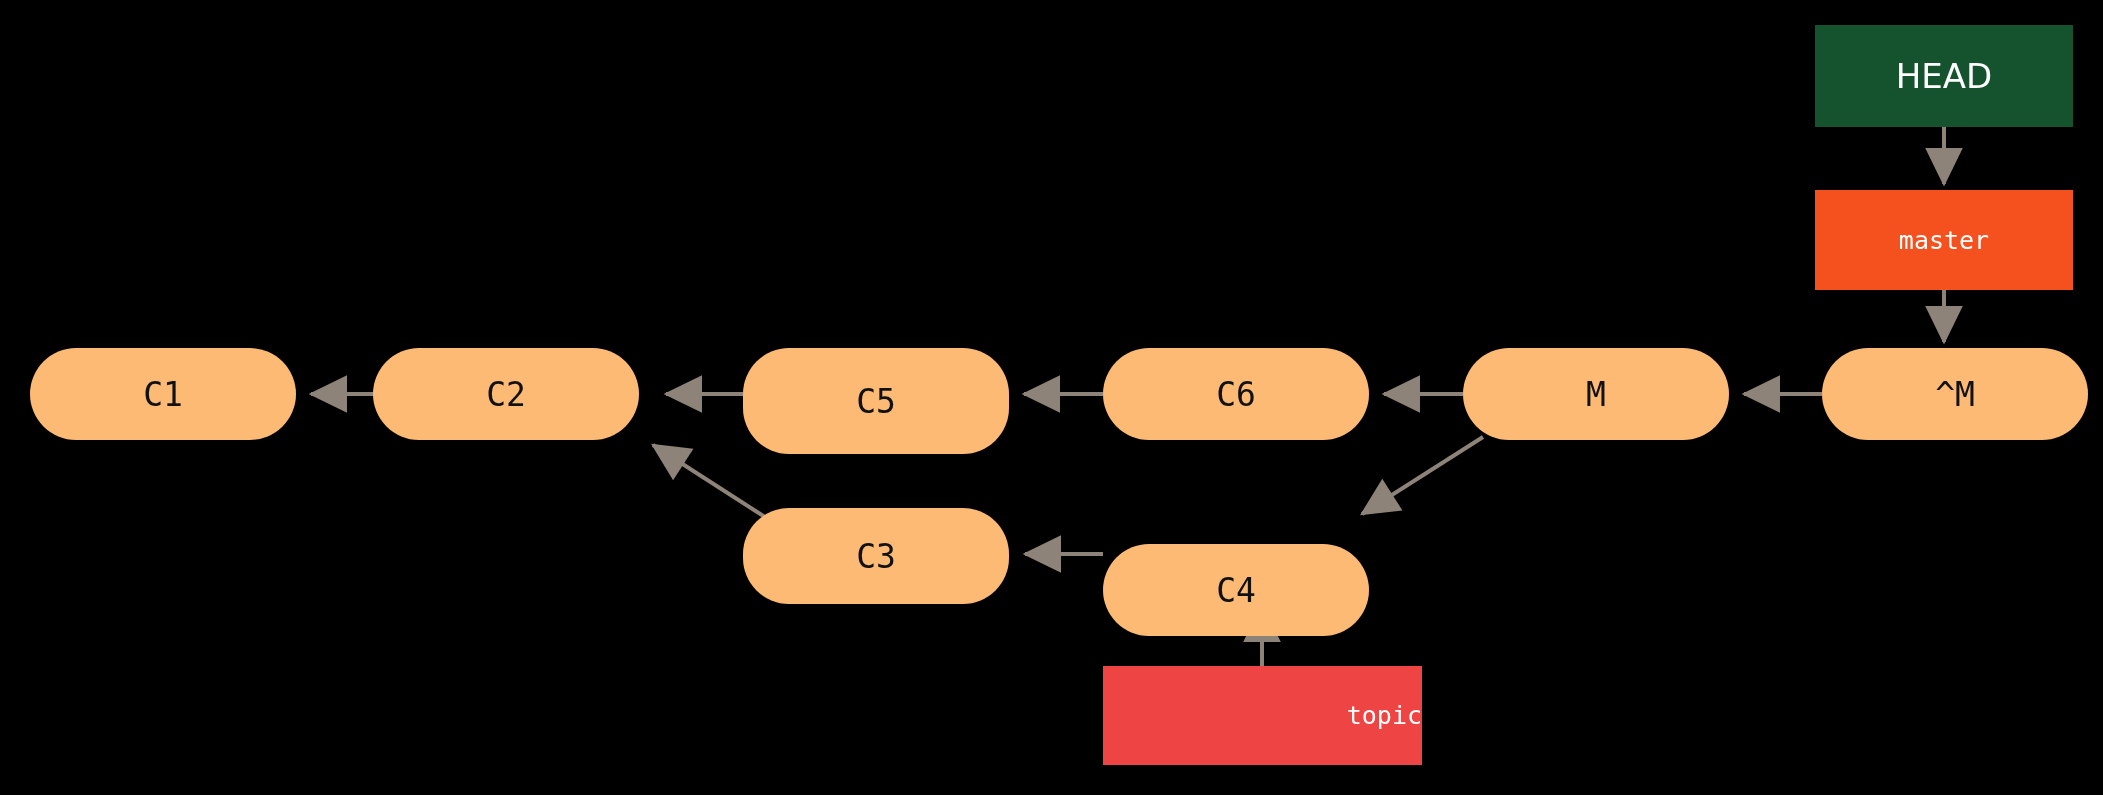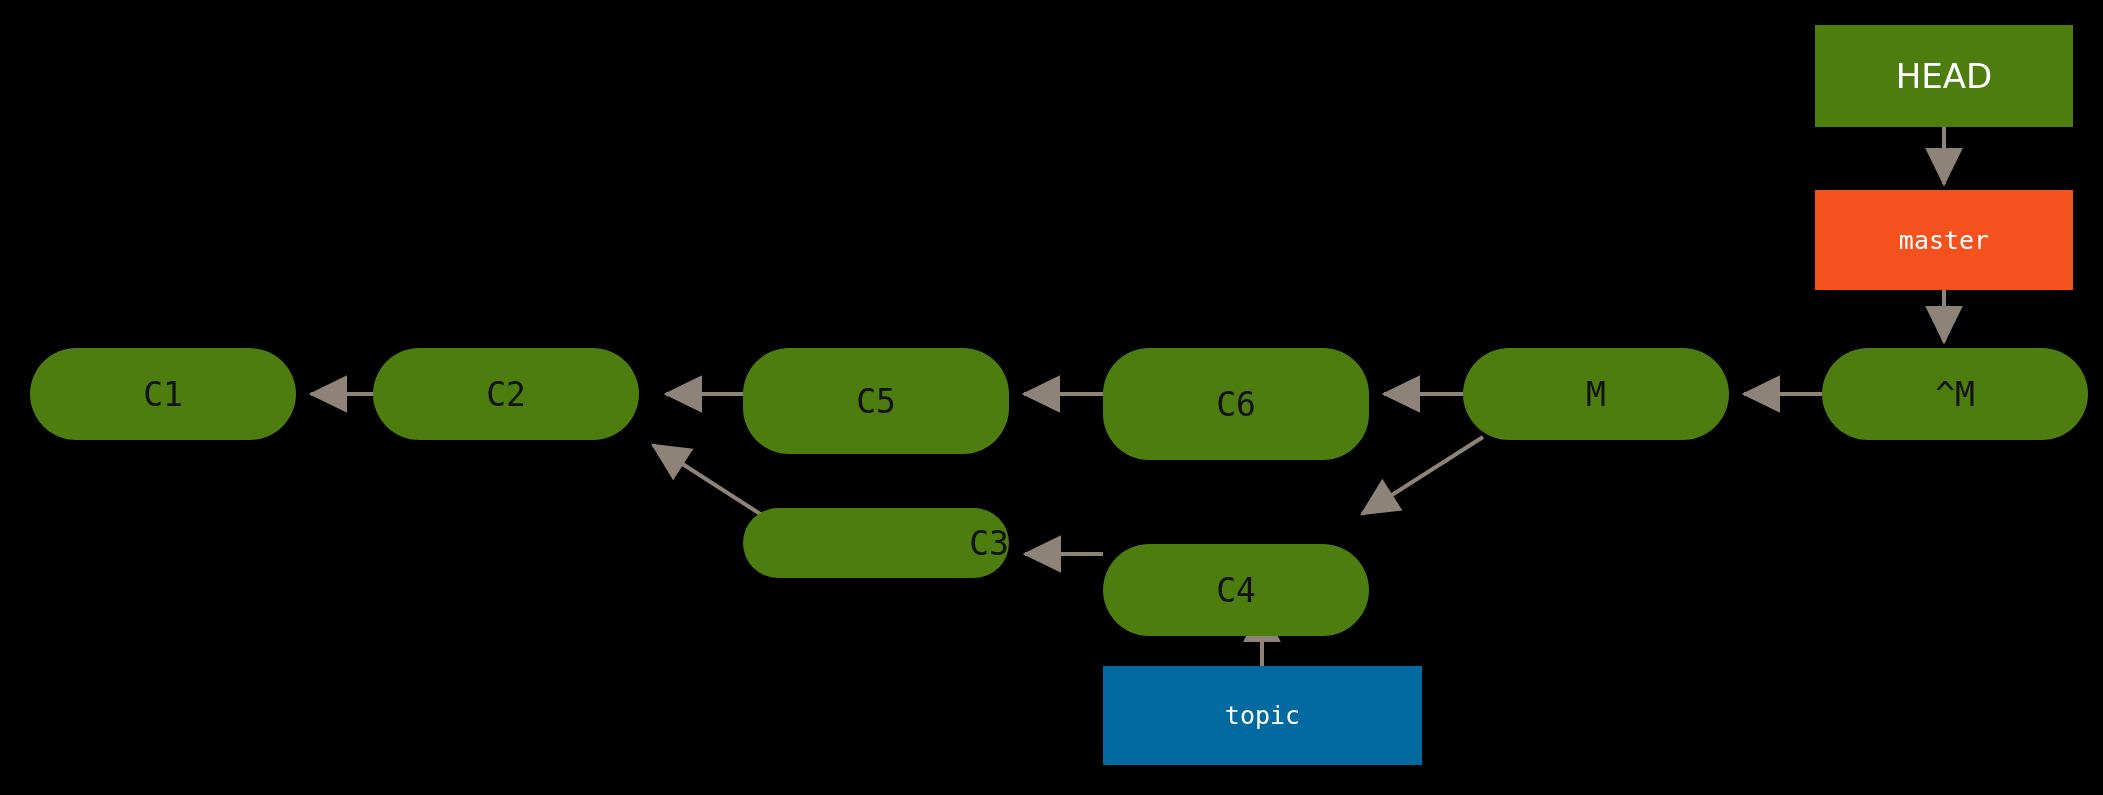--- a/index.html
+++ b/index.html
@@ -25,21 +25,21 @@
   }
   .node {
     position: absolute;
     box-sizing: border-box;
     display: flex;
     align-items: center;
     justify-content: center;
     z-index: 5;
   }
   .commit {
-    background: #4d7c0f;
+    background: #fdba74;
     border-radius: 46px;
     color: #111111;
     font-family: "DejaVu Sans Mono", monospace;
     font-size: 33px;
     letter-spacing: 0px;
   }
   .refbox {
     color: #ffffff;
     font-family: "DejaVu Sans Mono", monospace;
     font-size: 25px;
@@ -79,39 +79,39 @@
 
   <div class="node commit" style="left:30px;  top:348px; width:266px; height:92px;">
     <span>C1</span>
   </div>
   <div class="node commit" style="left:373px; top:348px; width:266px; height:92px;">
     <span>C2</span>
   </div>
   <div class="node commit" style="left:743px; top:348px; width:266px; height:106px;">
     <span>C5</span>
   </div>
-  <div class="node commit" style="left:1103px; top:348px; width:266px; height:112px;">
+  <div class="node commit" style="left:1103px; top:348px; width:266px; height:92px;">
     <span>C6</span>
   </div>
   <div class="node commit" style="left:1463px; top:348px; width:266px; height:92px;">
     <span>M</span>
   </div>
   <div class="node commit" style="left:1822px; top:348px; width:266px; height:92px;">
     <span>^M</span>
   </div>
-  <div class="node commit" style="left:743px; top:508px; width:266px; height:70px;justify-content:flex-end;">
+  <div class="node commit" style="left:743px; top:508px; width:266px; height:96px;">
     <span>C3</span>
   </div>
   <div class="node commit" style="left:1103px; top:508px; width:266px; height:92px;margin-top:36px;">
     <span>C4</span>
   </div>
 
-  <div class="node refbox head-style" style="left:1815px; top:25px; width:258px; height:102px; background:#4d7c0f;">
+  <div class="node refbox head-style" style="left:1815px; top:25px; width:258px; height:102px; background:#14532d;">
     <span>HEAD</span>
   </div>
   <div class="node refbox" style="left:1815px; top:190px; width:258px; height:100px; background:#f4511e;">
     <span>master</span>
   </div>
-  <div class="node refbox" style="left:1103px; top:666px; width:319px; height:99px; background:#0369a1;">
+  <div class="node refbox" style="left:1103px; top:666px; width:319px; height:99px; background:#ef4444;justify-content:flex-end;">
     <span>topic</span>
   </div>
 
 </div>
 
 </body></html>

